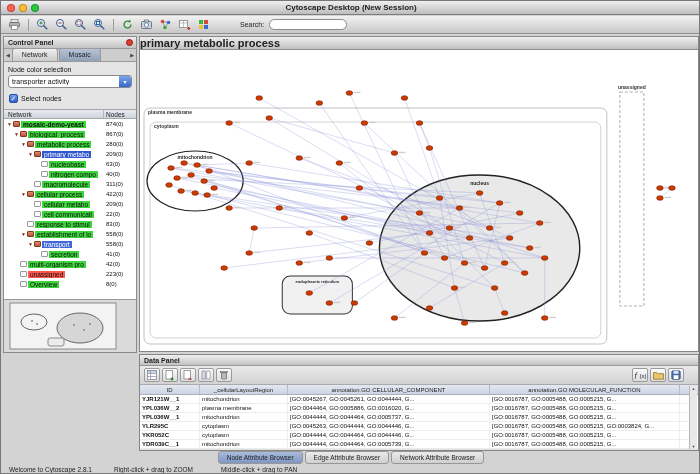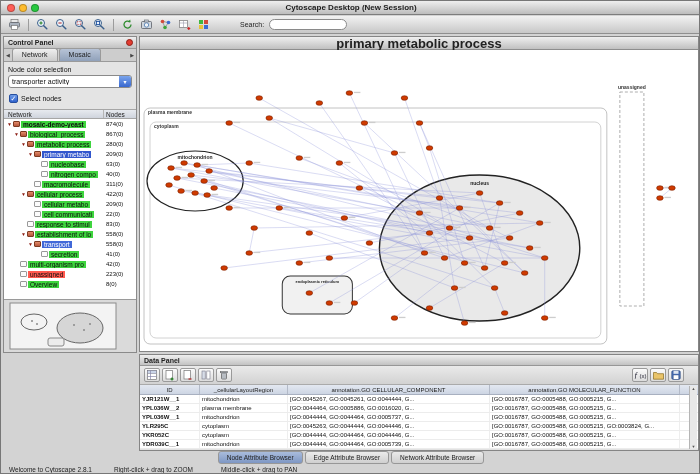--- a/index.html
+++ b/index.html
@@ -52,21 +52,21 @@
   .bg-blue{background:#4168d8;color:#fff}
   .bg-selected{background:#3156cd;color:#fff}
   .bold{font-weight:bold}
   .spacer{flex:1;min-width:2px}
   .tcount{width:30px;flex:none;font-size:6px;color:#111}
   .cp-thumb{position:absolute;left:0;right:0;bottom:0;height:53px;background:#dadada;border-top:1px solid #9a9a9a}
   .cp-thumb svg{width:100%;height:100%;display:block}
 
   
   .nf{position:absolute;left:138px;top:35px;width:560px;height:316px;border:1px solid #858585;background:#fff}
-  .nf-title{height:13px;background:linear-gradient(#efefef,#c0c0c0);border-bottom:1px solid #8d8d8d;text-align:center;font-size:13px;font-weight:bold;line-height:13px;color:#222}
+  .nf-title{height:13px;background:linear-gradient(#efefef,#c0c0c0);border-bottom:1px solid #8d8d8d;text-align:left;font-size:11px;font-weight:bold;line-height:13px;color:#222}
   .nf-canvas{position:absolute;left:0;top:13px;right:0;bottom:0;background:#fff}
   .nf-canvas svg{width:100%;height:100%;display:block}
 
   
   .dp{position:absolute;left:138px;top:353px;width:560px;height:97px;border:1px solid #858585;background:#e2e2e2}
   .dp-title{height:11px;background:linear-gradient(#efefef,#c2c2c2);border-bottom:1px solid #979797;font-size:7px;font-weight:bold;line-height:11px;padding-left:4px;color:#222}
   .dp-toolbar{height:19px;display:flex;align-items:center;padding:0 4px;border-bottom:1px solid #aaa;background:linear-gradient(#eaeaea,#d2d2d2)}
   .dp-group{display:flex;gap:2px;align-items:center}
   .dp-group.right{margin-left:auto;margin-right:10px}
   .dp-btn{width:16px;height:14px;border:1px solid #9a9a9a;border-radius:2px;background:linear-gradient(#fbfbfb,#dcdcdc);display:flex;align-items:center;justify-content:center;padding:0}

